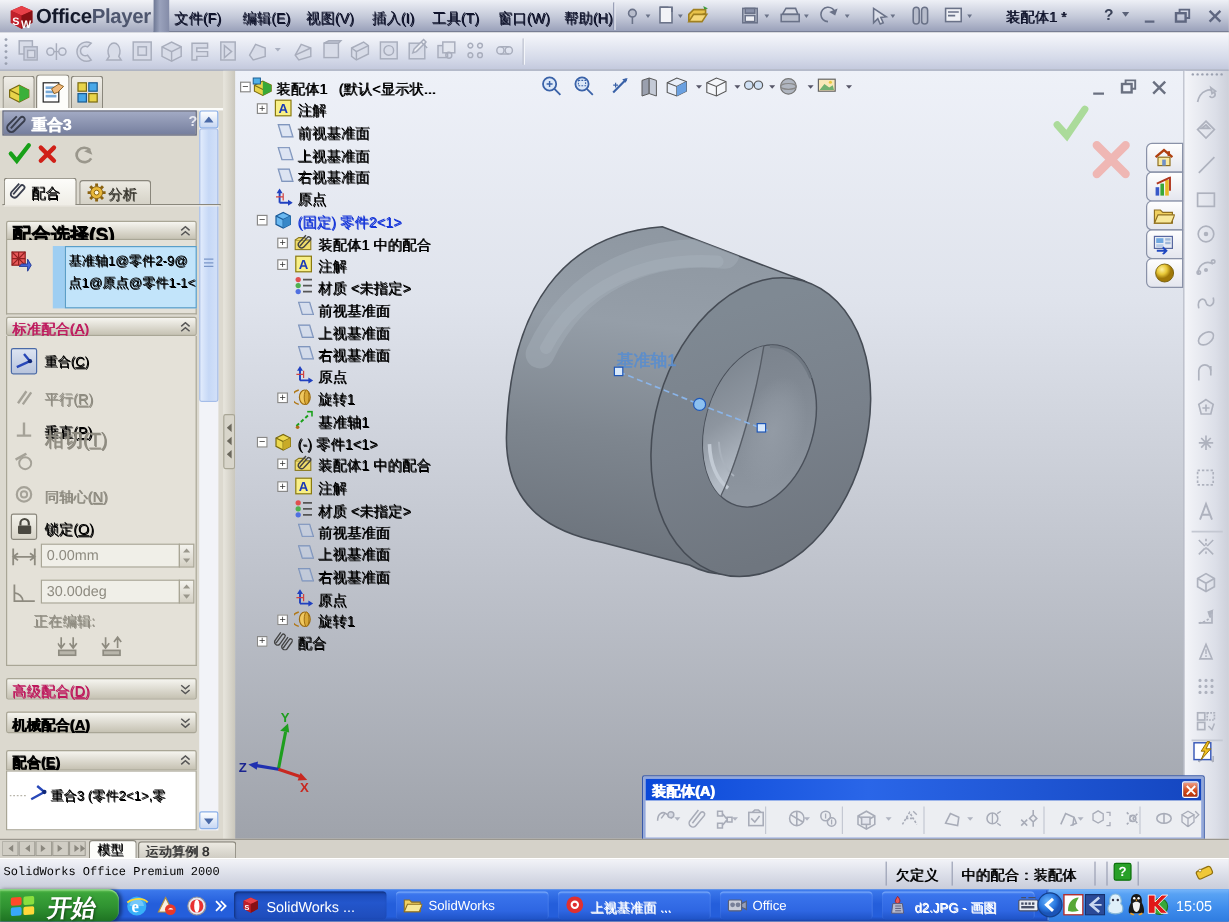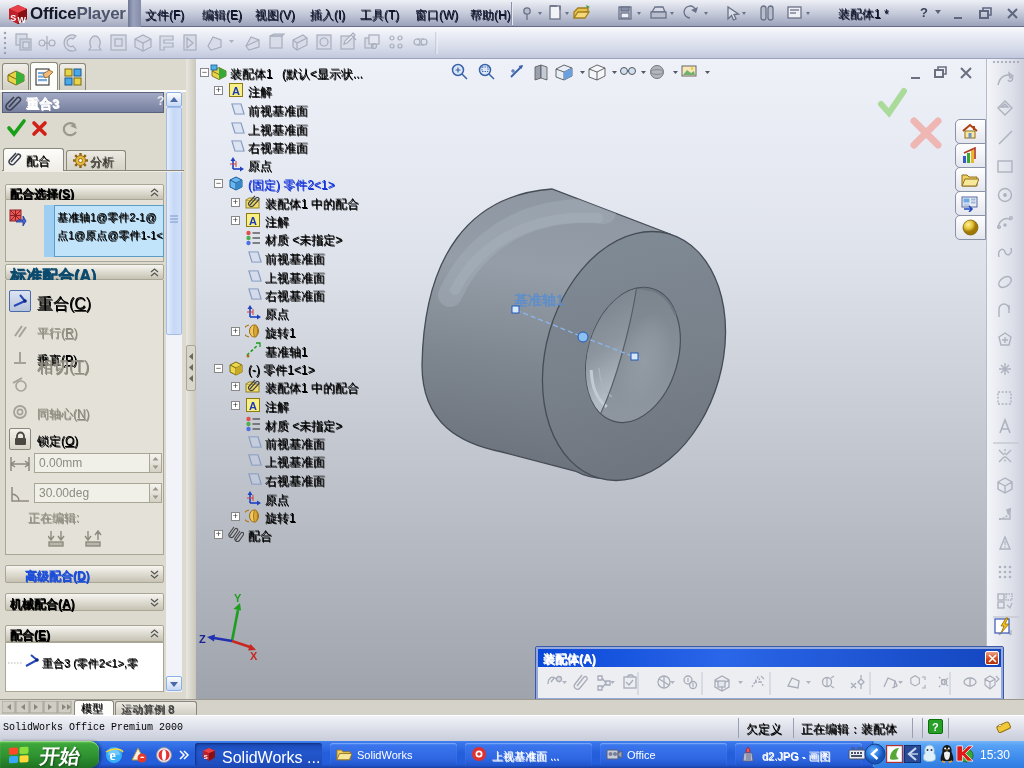--- a/index.html
+++ b/index.html
@@ -242,48 +242,48 @@
           <line x1="12" y1="12" x2="13.8" y2="13.8"></line>
           <line x1="3.2" y1="13.8" x2="5" y2="12"></line>
           <line x1="12" y1="5" x2="13.8" y2="3.2"></line>
         </g>
         <circle cx="8.5" cy="8.5" r="2" fill="#fdf6e0"></circle>
       </g>
     </svg>
 <div class="abs t" style="left:90px;top:154px;font-size:12px;color:#3a3830;z-index:4;text-shadow:0.7px 0.7px 0 currentColor">分析</div>
 
 <div class="abs" style="left:5px;top:184px;width:159px;height:16px;background:linear-gradient(#f6f5f0,#c6c2b3);border:1px solid #a9a696;border-radius:2px 2px 0 0"></div>
-<div class="abs t" style="left:10px;top:186px;font-size:12px;font-weight:bold;color:#000;text-shadow:0.7px 0.7px 0 currentColor">配合选择(<span style="text-decoration:underline">S</span>)</div>
+<div class="abs t" style="left:10px;top:186px;font-size:16px;font-weight:bold;color:#000;text-shadow:0.7px 0.7px 0 currentColor">配合选择(<span style="text-decoration:underline">S</span>)</div>
 <svg class="abs" style="left:150px;top:188px" width="10" height="9">
       <path d="M1 4 l3.5 -3 3.5 3 M1 8 l3.5 -3 3.5 3" stroke="#555" fill="none" stroke-width="1.2"></path>
     </svg>
 <div class="abs" style="left:5px;top:200px;width:159px;height:62px;background:#e4e1d8;border:1px solid #a9a696;border-top:none"></div>
 <svg class="abs" style="left:8px;top:208px" width="19" height="20" viewBox="0 0 19 20">
       <rect x="2" y="2" width="11" height="11" fill="#e85858" stroke="#902020"></rect>
       <path d="M2 2 l11 11 M13 2 L2 13 M7.5 2 l0 11 M2 7.5 l11 0" stroke="#902020" stroke-width="1"></path>
       <path d="M10 12 l5 0 0 -4 3 5 -3 5 0 -4 -7 0 z" fill="#4868d8" stroke="#203898" stroke-width="0.8"></path>
     </svg>
 <div class="abs" style="left:44px;top:205px;width:10px;height:52px;background:#9ecef2"></div>
 <div class="abs" style="left:54px;top:205px;width:110px;height:52px;background:#c2e4fa;border:1px solid #5a9ec8"></div>
-<div class="abs t" style="left:57px;top:210px;font-size:11px;color:#000;text-shadow:0.7px 0.7px 0 currentColor">基准轴1@零件2-1@</div>
+<div class="abs t" style="left:57px;top:210px;font-size:11px;color:#000;text-shadow:0.7px 0.7px 0 currentColor">基准轴1@零件2-9@</div>
 <div class="abs t" style="left:57px;top:228px;font-size:11px;color:#000;text-shadow:0.7px 0.7px 0 currentColor">点1@原点@零件1-1&lt;</div>
 
 <div class="abs" style="left:5px;top:264px;width:159px;height:16px;background:linear-gradient(#f6f5f0,#c6c2b3);border:1px solid #a9a696;border-radius:2px"></div>
-<div class="abs t" style="left:10px;top:266px;font-size:16px;font-weight:bold;color:#0c4a6e;text-shadow:0.7px 0.7px 0 currentColor">标准配合(<span style="text-decoration:underline">A</span>)</div>
+<div class="abs t" style="left:10px;top:266px;font-size:12px;font-weight:normal;color:#be185d;text-shadow:0.7px 0.7px 0 currentColor">标准配合(<span style="text-decoration:underline">A</span>)</div>
 <svg class="abs" style="left:150px;top:268px" width="10" height="9">
       <path d="M1 4 l3.5 -3 3.5 3 M1 8 l3.5 -3 3.5 3" stroke="#555" fill="none" stroke-width="1.2"></path>
     </svg>
 <div class="abs" style="left:5px;top:280px;width:159px;height:275px;background:#e4e1d8;border:1px solid #a9a696;border-top:none"></div>
 
 <div class="abs" style="left:9px;top:290px;width:22px;height:22px;background:linear-gradient(#dce4f2,#b8c4dc);border:1px solid #4a6aa8;border-radius:2px"></div>
 <svg class="abs" style="left:12px;top:293px" width="16" height="16" viewBox="0 0 16 16">
       <path d="M2 13 L13 8 M8 2 L13 8" stroke="#2848b8" stroke-width="2" fill="none"></path>
       <circle cx="13" cy="8" r="1.8" fill="#102878"></circle>
     </svg>
-<div class="abs t" style="left:37px;top:294px;font-size:16px;color:#000;text-shadow:0.7px 0.7px 0 currentColor">重合(<span style="text-decoration:underline">C</span>)</div>
+<div class="abs t" style="left:37px;top:294px;font-size:11px;color:#000;text-shadow:0.7px 0.7px 0 currentColor">重合(<span style="text-decoration:underline">C</span>)</div>
 <svg class="abs" style="left:12px;top:323px" width="16" height="16" viewBox="0 0 16 16">
       <path d="M3 13 L10 3 M7 14 L14 4" stroke="#a5a298" stroke-width="2"></path>
     </svg>
 <div class="abs t" style="left:37px;top:325px;font-size:12px;color:#8e8b80;text-shadow:0.7px 0.7px 0 currentColor">平行(<span style="text-decoration:underline">R</span>)</div>
 <svg class="abs" style="left:12px;top:350px" width="16" height="16" viewBox="0 0 16 16">
       <path d="M8 2 L8 13 M2 13 L14 13" stroke="#a5a298" stroke-width="2"></path>
     </svg>
 <div class="abs t" style="left:37px;top:352px;font-size:12px;color:#000000;text-shadow:0.7px 0.7px 0 currentColor">垂直(<span style="text-decoration:underline">P</span>)</div>
 <svg class="abs" style="left:12px;top:377px" width="16" height="16" viewBox="0 0 16 16">
       <circle cx="9" cy="9" r="5" fill="none" stroke="#a5a298" stroke-width="1.6"></circle>
@@ -324,21 +324,21 @@
 <svg class="abs" style="left:48px;top:528px" width="70" height="20" viewBox="0 0 70 20">
       <g stroke="#8e8b80" stroke-width="1.4" fill="none">
         <path d="M3 3 l0 9 m-3 -4 l3 4 3 -4 M13 3 l0 9 m-3 -4 l3 4 3 -4"></path>
         <rect x="1" y="14" width="14" height="4" fill="#b8b5aa"></rect>
         <path d="M40 3 l0 9 m-3 -4 l3 4 3 -4 M50 12 l0 -9 m-3 4 l3 -4 3 4"></path>
         <rect x="38" y="14" width="14" height="4" fill="#b8b5aa"></rect>
       </g>
     </svg>
 
 <div class="abs" style="left:5px;top:565px;width:159px;height:18px;background:linear-gradient(#f6f5f0,#c6c2b3);border:1px solid #a9a696;border-radius:2px"></div>
-<div class="abs t" style="left:25px;top:568px;font-size:12px;font-weight:bold;color:#1d4ed8;text-shadow:0.7px 0.7px 0 currentColor">高级配合(<span style="text-decoration:underline">D</span>)</div>
+<div class="abs t" style="left:10px;top:568px;font-size:12px;font-weight:normal;color:#be185d;text-shadow:0.7px 0.7px 0 currentColor">高级配合(<span style="text-decoration:underline">D</span>)</div>
 <svg class="abs" style="left:150px;top:570px" width="10" height="9">
       <path d="M1 1 l3.5 3 3.5 -3 M1 5 l3.5 3 3.5 -3" stroke="#555" fill="none" stroke-width="1.2"></path>
     </svg>
 <div class="abs" style="left:5px;top:593px;width:159px;height:18px;background:linear-gradient(#f6f5f0,#c6c2b3);border:1px solid #a9a696;border-radius:2px"></div>
 <div class="abs t" style="left:10px;top:596px;font-size:12px;font-weight:bold;color:#000;text-shadow:0.7px 0.7px 0 currentColor">机械配合(<span style="text-decoration:underline">A</span>)</div>
 <svg class="abs" style="left:150px;top:598px" width="10" height="9">
       <path d="M1 1 l3.5 3 3.5 -3 M1 5 l3.5 3 3.5 -3" stroke="#555" fill="none" stroke-width="1.2"></path>
     </svg>
 <div class="abs" style="left:5px;top:625px;width:159px;height:17px;background:linear-gradient(#f6f5f0,#c6c2b3);border:1px solid #a9a696;border-radius:2px 2px 0 0"></div>
 <div class="abs t" style="left:10px;top:627px;font-size:12px;font-weight:bold;color:#000;text-shadow:0.7px 0.7px 0 currentColor">配合(<span style="text-decoration:underline">E</span>)</div>
@@ -999,21 +999,21 @@
 </svg>
 <div class="abs" style="left:74px;top:700px;width:40px;height:15px;background:#fdfdfa;border:1px solid #8a877c;border-bottom:none;border-radius:3px 3px 0 0;z-index:2"></div>
 <div class="abs t" style="left:81px;top:701px;font-size:11px;color:#000;z-index:2;text-shadow:0.7px 0.7px 0 currentColor">模型</div>
 <div class="abs" style="left:115px;top:701px;width:82px;height:14px;background:linear-gradient(#eceae2,#d0cdc4);border:1px solid #8a877c;border-bottom:none;border-radius:3px 3px 0 0"></div>
 <div class="abs t" style="left:121px;top:702px;font-size:11px;color:#333;text-shadow:0.7px 0.7px 0 currentColor">运动算例 8</div>
 <div class="abs" id="statusbar"></div>
 <div class="abs t" style="left:3px;top:722px;font-size:10px;color:#000;font-family:'Liberation Mono',monospace">SolidWorks Office Premium 2000</div>
 <div class="abs" style="left:738px;top:718px;width:1px;height:20px;background:#9aa0b4"></div>
 <div class="abs t" style="left:746px;top:721px;font-size:12px;color:#000;text-shadow:0.7px 0.7px 0 currentColor">欠定义</div>
 <div class="abs" style="left:793px;top:718px;width:1px;height:20px;background:#9aa0b4"></div>
-<div class="abs t" style="left:801px;top:721px;font-size:12px;color:#000;text-shadow:0.7px 0.7px 0 currentColor">正在编辑：装配体</div>
+<div class="abs t" style="left:801px;top:721px;font-size:12px;color:#000;text-shadow:0.7px 0.7px 0 currentColor">中的配合：装配体</div>
 <div class="abs" style="left:912px;top:718px;width:1px;height:20px;background:#9aa0b4"></div>
 <div class="abs" style="left:922px;top:718px;width:1px;height:20px;background:#9aa0b4"></div>
 <div class="abs" style="left:948px;top:718px;width:1px;height:20px;background:#9aa0b4"></div>
 <div class="abs" style="left:928px;top:719px;width:15px;height:15px;background:#28a028;border:1px solid #0a700a;border-radius:2px"></div>
 <div class="abs t" style="left:932px;top:721px;font-size:11px;font-weight:bold;color:#fff">?</div>
 <svg class="abs" style="left:995px;top:719px" width="18" height="16" viewBox="0 0 18 16">
       <rect x="2" y="5" width="13" height="7" rx="2" transform="rotate(-25 8 8)" fill="#f0c838" stroke="#907010" stroke-width="1"></rect>
       <circle cx="5" cy="6.5" r="1.2" fill="#fff" stroke="#907010" stroke-width="0.6"></circle>
     </svg>
 <div class="abs" id="taskbar"></div>
@@ -1048,21 +1048,21 @@
 </svg>
 
 <div class="abs" style="left:195px;top:743px;width:127px;height:23px;background:linear-gradient(#1a48b4,#2356cc 40%,#1e4cba);border-radius:3px;box-shadow:inset 1px 1px 2px #10307a"></div>
 <svg class="abs" style="left:201px;top:746px" width="16" height="16" viewBox="0 0 24 24">
       <path d="M3 7 L12 3 L21 7 L21 17 L12 22 L3 17 Z" fill="#a01218"></path>
       <path d="M3 7 L12 3 L21 7 L12 11 Z" fill="#e84048"></path>
       <path d="M3 7 L12 11 L12 22 L3 17 Z" fill="#c0202a"></path>
       <path d="M12 11 L21 7 L21 17 L12 22 Z" fill="#881014"></path>
       <text x="4" y="19" font-size="9" font-weight="bold" fill="#fff" font-family="Liberation Sans">S</text>
     </svg>
-<div class="abs t" style="left:222px;top:749px;font-size:16px;color:#fff">SolidWorks ...</div>
+<div class="abs t" style="left:222px;top:749px;font-size:12px;color:#fff">SolidWorks ...</div>
 <div class="abs" style="left:330px;top:743px;width:127px;height:23px;background:linear-gradient(#4a86f4 0%,#3a74ec 12%,#2e66e2 70%,#2054c8 100%);border-radius:3px;box-shadow:inset 0 1px 1px #7aa8f8"></div>
 <svg class="abs" style="left:336px;top:747px" width="16" height="14" viewBox="0 0 18 15">
       <path d="M1 3 l5 0 2 2 8 0 0 9 -15 0 z" fill="#f0d060" stroke="#907020"></path>
       <path d="M1 14 l3 -7 14 0 -3 7 z" fill="#f8e89a" stroke="#907020"></path>
     </svg>
 <div class="abs t" style="left:357px;top:749px;font-size:11px;color:#fff">SolidWorks</div>
 <div class="abs" style="left:465px;top:743px;width:127px;height:23px;background:linear-gradient(#4a86f4 0%,#3a74ec 12%,#2e66e2 70%,#2054c8 100%);border-radius:3px;box-shadow:inset 0 1px 1px #7aa8f8"></div>
 <svg class="abs" style="left:471px;top:746px" width="16" height="16">
       <circle cx="8" cy="8" r="7" fill="#e03030"></circle>
       <circle cx="8" cy="8" r="3.5" fill="#fff"></circle>
@@ -1129,13 +1129,13 @@
       <circle cx="6.2" cy="4.5" r="1" fill="#fff"></circle>
       <circle cx="9.8" cy="4.5" r="1" fill="#fff"></circle>
       <path d="M7 5.5 L9 5.5 L8 7 Z" fill="#f0a020"></path>
       <path d="M3 17 l3 1.5 M13 17 l-3 1.5" stroke="#f0a020" stroke-width="1.5"></path>
     </svg>
 <svg class="abs" style="left:955px;top:744px" width="19" height="19" viewBox="0 0 20 20">
       <circle cx="12" cy="12" r="7" fill="#38a838"></circle>
       <circle cx="12" cy="12" r="7" fill="none" stroke="#207020"></circle>
       <path d="M2 2 L8 2 L8 8 L14 2 L19 2 L11 10 L19 18 L13 18 L8 12 L8 18 L2 18 Z" fill="#e01818" stroke="#fff" stroke-width="0.8"></path>
     </svg>
-<div class="abs t" style="left:980px;top:748px;font-size:12px;color:#fff">15:30</div>
+<div class="abs t" style="left:980px;top:748px;font-size:12px;color:#fff">15:05</div>
 </div>
 </body></html>

